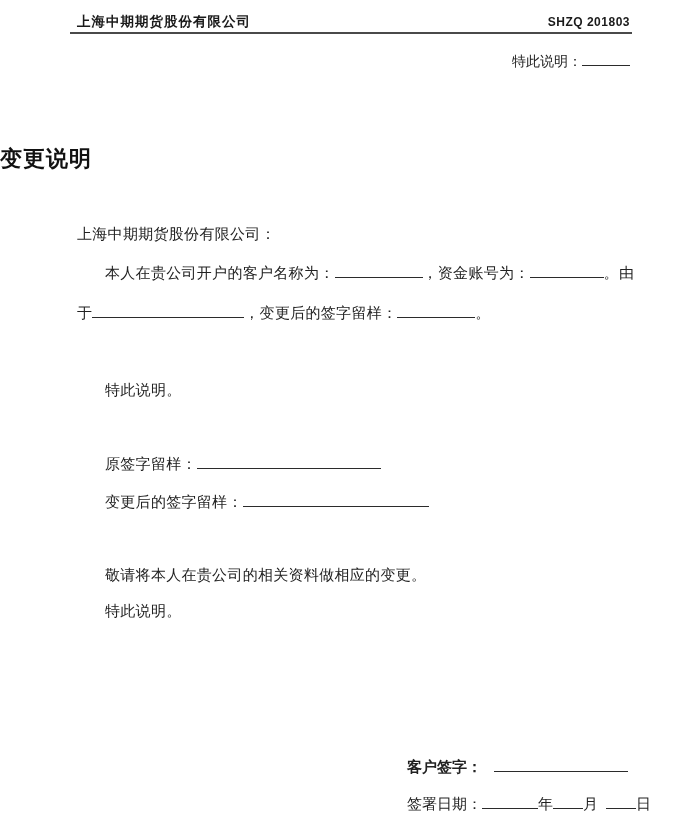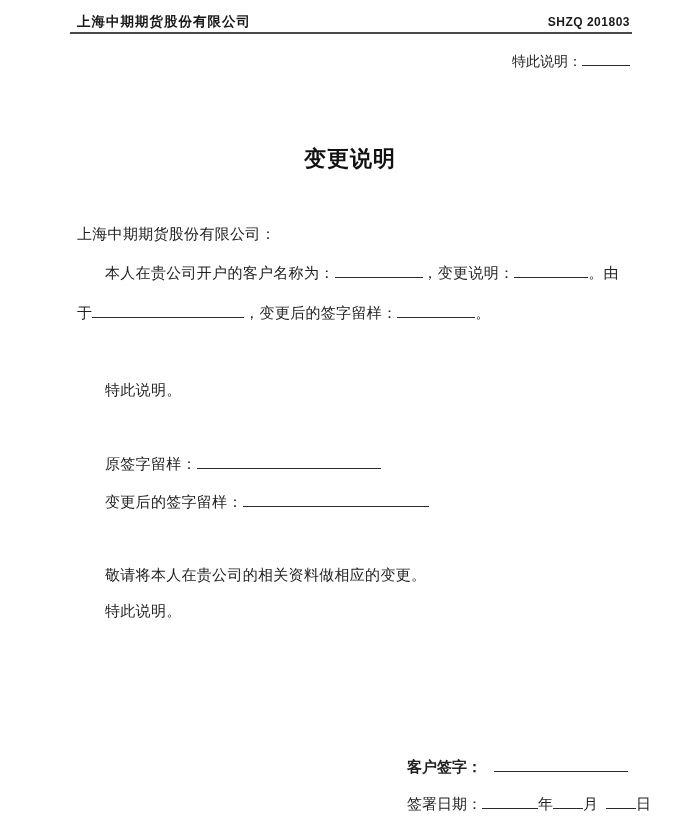--- a/index.html
+++ b/index.html
@@ -31,21 +31,20 @@
     left:70px; top:32px; width:562px; height:2px;
     background:#4a4a4a;
   }
 
   
   .contract-row { right:70px; top:52px; font-size:14px; color:#222; }
 
   
   .doc-title {
     left:0; top:144px; width:700px;
-    text-align:center;
     font-family:"Liberation Sans", sans-serif;
     font-weight:bold; font-size:22px; letter-spacing:1px;
     color:#111111;
   }
 
   
   .line { left:77px; font-size:15px; color:#222222; letter-spacing:0.3px; }
   .indent { padding-left:28px; }
 
   .t-greeting { top:225px;text-align:center; }
@@ -91,21 +90,21 @@
 
   <div class="abs contract-row">
     <span>特此说明：</span><span class="blank w-contract"></span>
   </div>
 
   <div class="abs doc-title">变更说明</div>
 
   <div class="abs line t-greeting">上海中期期货股份有限公司：</div>
 
   <div class="abs line t-p1 indent">
-    <span>本人在贵公司开户的客户名称为：</span><span class="blank w-name"></span><span>，变更说明：</span><span class="blank w-account"></span><span>。由</span>
+    <span>本人在贵公司开户的客户名称为：</span><span class="blank w-name"></span><span>，资金账号为：</span><span class="blank w-account"></span><span>。由</span>
   </div>
 
   <div class="abs line t-p2">
     <span>于</span><span class="blank w-reason"></span><span>，变更后的签字留样：</span><span class="blank w-newname"></span><span>。</span>
   </div>
 
   <div class="abs line t-p4 indent">特此说明。</div>
 
   <div class="abs line t-sig1 indent">
     <span>原签字留样：</span><span class="blank w-oldsig"></span>

